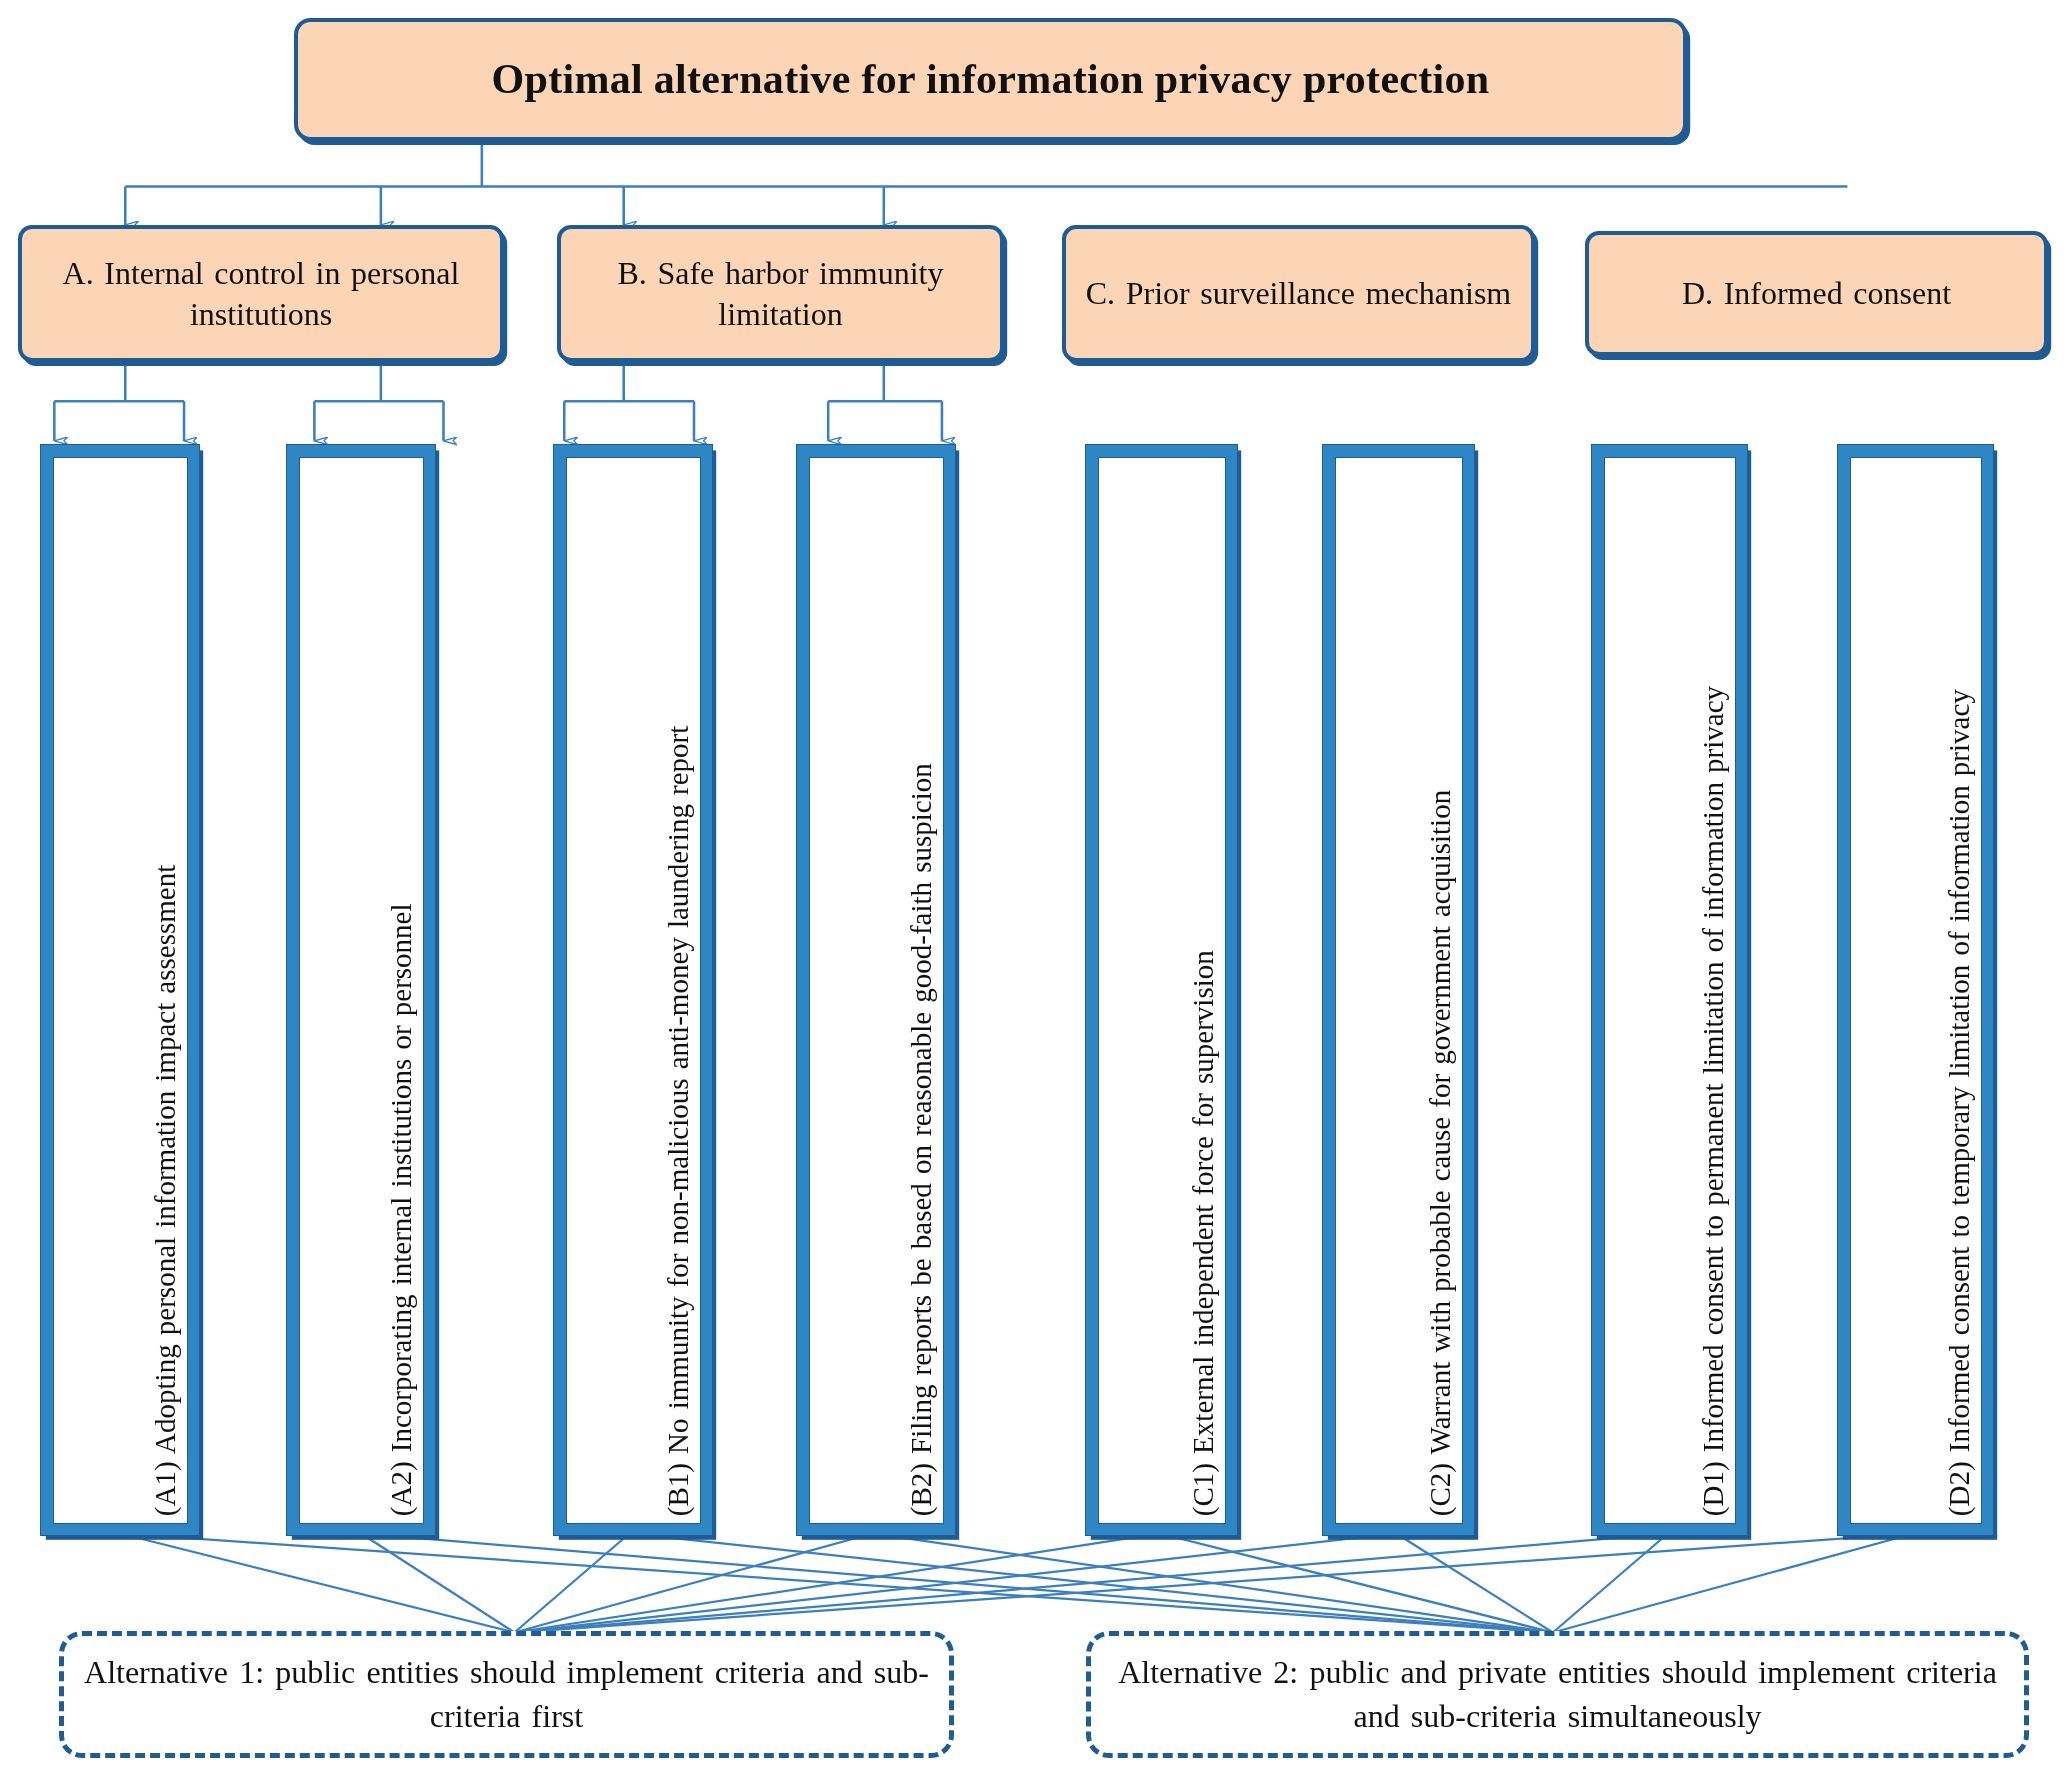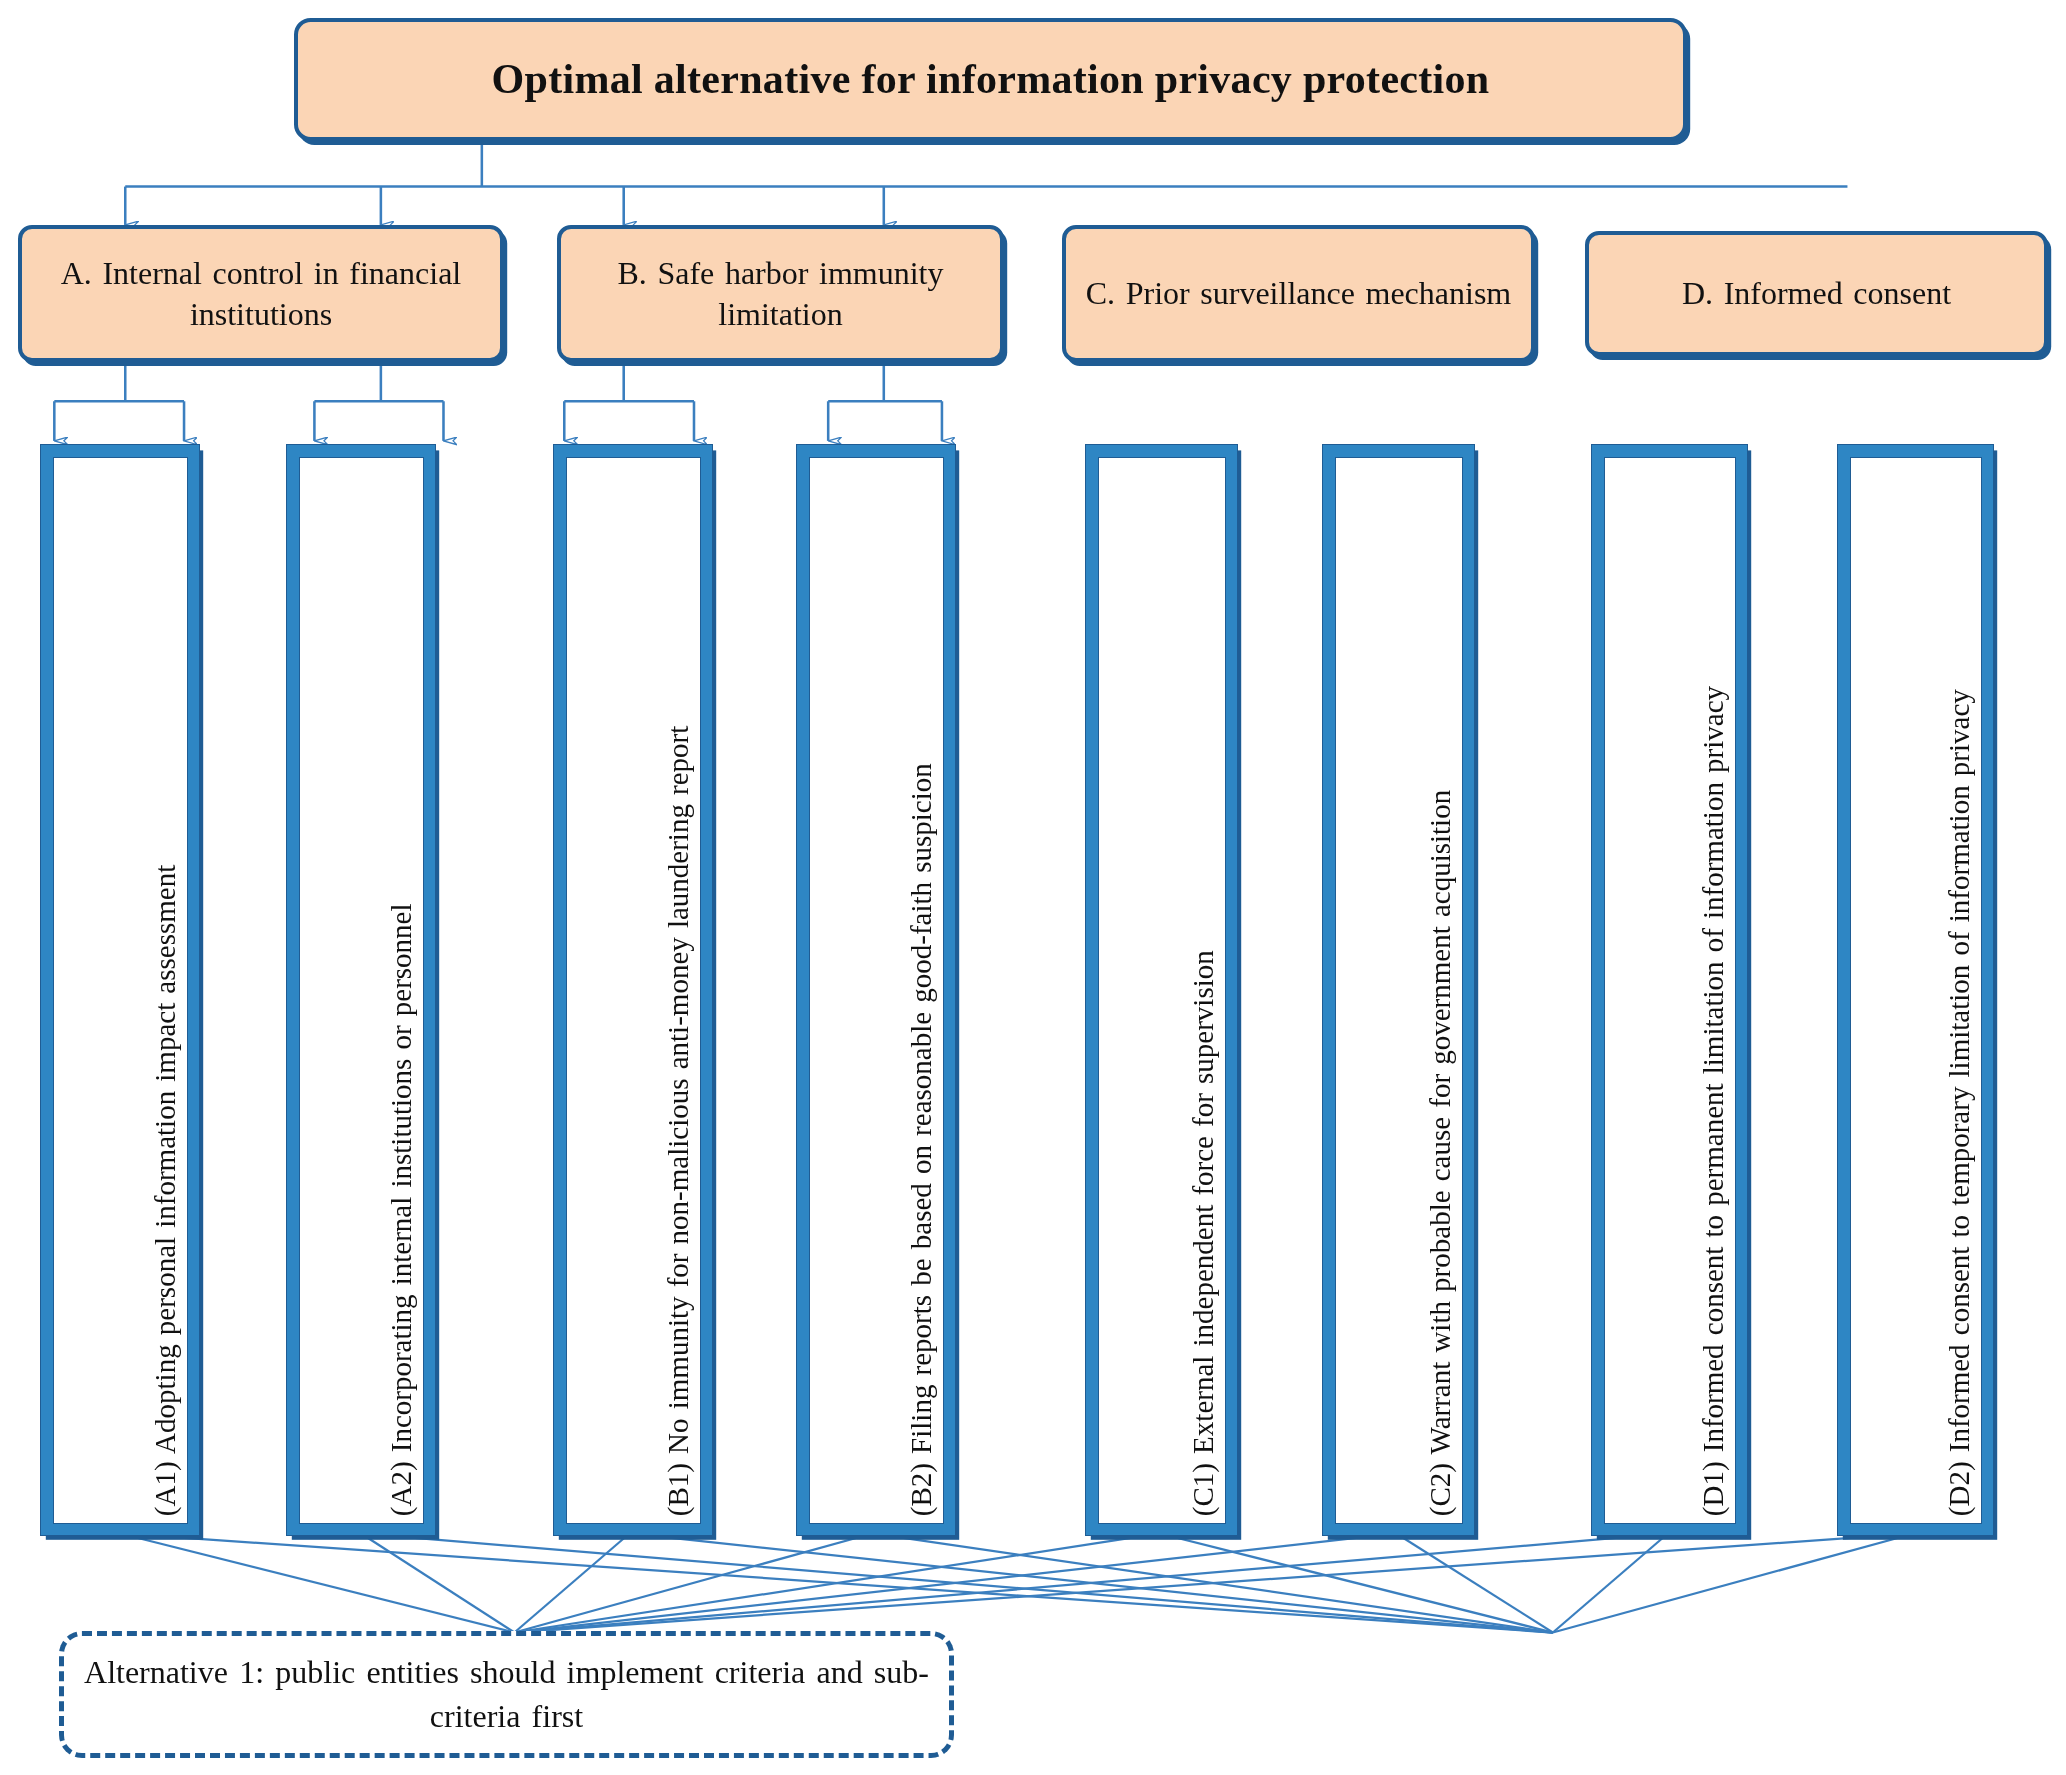--- a/index.html
+++ b/index.html
@@ -145,21 +145,21 @@
       <line x1="2995" y1="2400" x2="805" y2="2555"></line>
       <line x1="2995" y1="2400" x2="2430" y2="2555"></line>
     </g>
   </svg>
 
   <div class="goal" style="left:294px;top:18px;width:1393px;height:123px;">
     <span class="goal-text">Optimal alternative for information privacy protection</span>
   </div>
 
   <div class="crit" style="left:18px;top:225px;width:486px;height:137px;">
-    <span class="crit-text">A. Internal  control in financial  institutions</span>
+    <span class="crit-text">A. Internal  control in personal  institutions</span>
   </div>
 
   <div class="crit" style="left:1062px;top:225px;width:473px;height:137px;">
     <span class="crit-text">C. Prior surveillance mechanism</span>
   </div>
 
   <div class="crit" style="left:557px;top:225px;width:447px;height:137px;">
     <span class="crit-text">B. Safe harbor immunity  limitation</span>
   </div>
 
@@ -212,15 +212,18 @@
   <div class="sub" style="left:1837px;top:444px;width:157px;height:1092px;">
     <div class="sub-inner">
       <span class="sub-text">(D2) Informed consent to temporary limitation of information privacy</span>
     </div>
   </div>
 
   <div class="alt" style="left:59px;top:1631px;width:895px;height:127px;">
     <span class="alt-text">Alternative  1: public entities  should implement criteria and sub-criteria first</span>
   </div>
 
+  <div class="alt" style="left:1086px;top:1631px;width:943px;height:127px;">
+    <span class="alt-text">Alternative  2: public and private entities  should implement  criteria and sub-criteria simultaneously</span>
+  </div>
 
 </div>
 
 
 </body></html>

